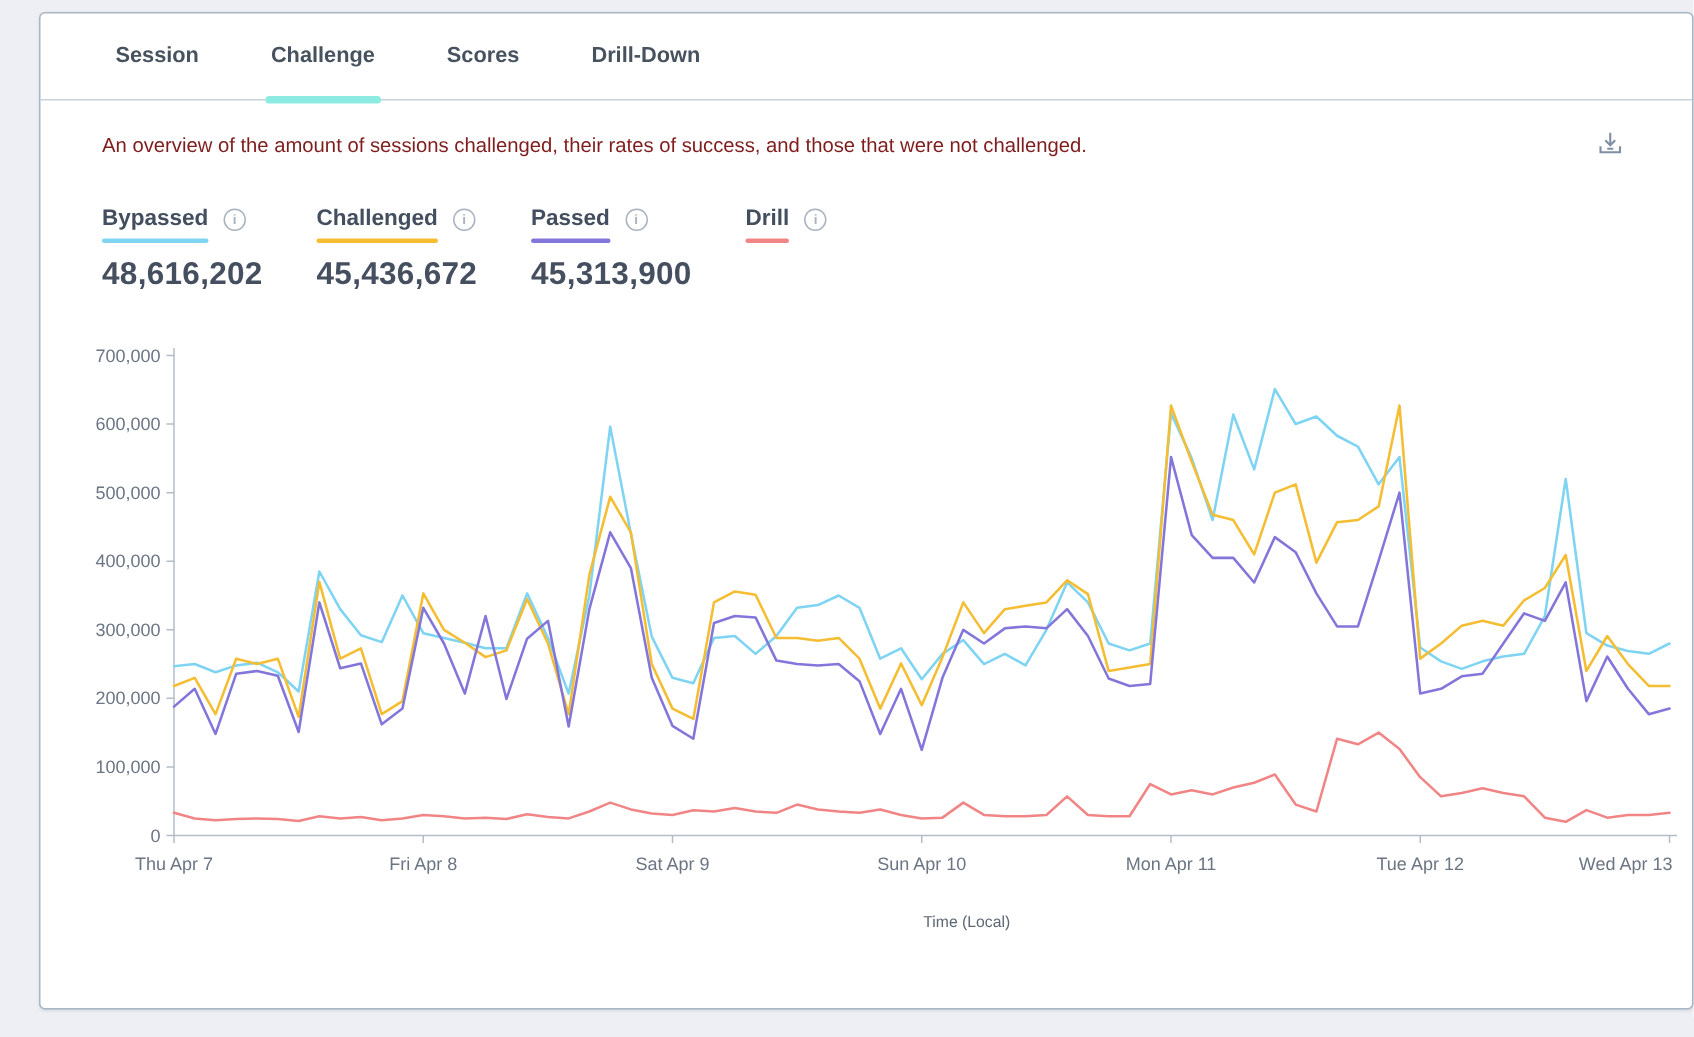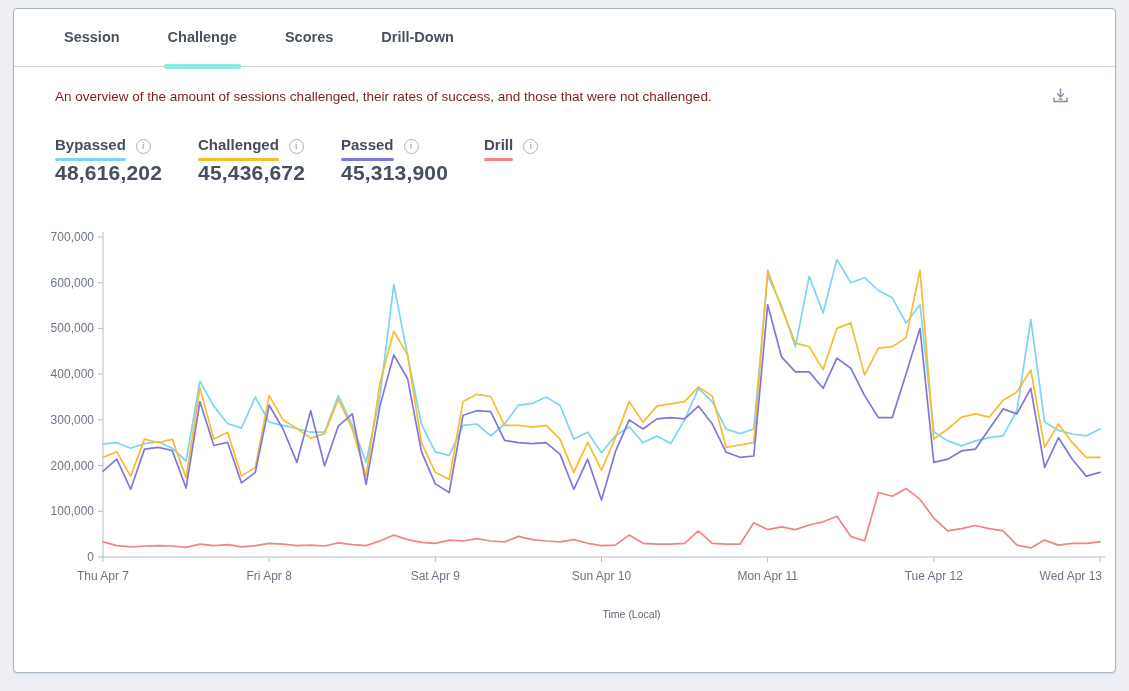--- a/index.html
+++ b/index.html
@@ -3,21 +3,21 @@
 <meta charset="utf-8">
 <style>
   html,body{margin:0;padding:0;}
   body{
     width:1129px;height:691px;overflow:hidden;
     background:#edeff4;
     font-family:"Liberation Sans", sans-serif;
     -webkit-font-smoothing:antialiased;
   }
   .card{
-    position:absolute;left:13px;top:8px;width:1101px;height:663px;
+    position:absolute;left:26px;top:8px;width:1101px;height:663px;
     background:#ffffff;border:1px solid #a8b5c3;border-radius:4px;
     box-shadow:0 1px 2px rgba(70,90,110,0.15);
   }
   
   .tabbar{
     height:57px;border-bottom:1px solid #cad2dc;
     display:flex;align-items:center;padding-left:48px;gap:44px;
   }
   .tab{
     position:relative;font-size:14.5px;color:#47525f;font-weight:600;
@@ -27,31 +27,31 @@
     content:"";position:absolute;left:-2px;right:-2px;bottom:-3px;height:5px;
     border-radius:3px;background:var(--accent-teal,#8cebe0);
   }
   
   .desc-row{margin:22px 46px 0 41px;display:flex;justify-content:space-between;align-items:flex-start;}
   .desc{font-size:13.5px;color:#7f1d1d;}
   .download-btn{cursor:pointer;margin-top:-2px;}
   
   .metrics{margin:28px 0 0 41px;display:flex;}
   .metric{width:143px;}
-  .metric .label-row{display:flex;align-items:flex-end;}
+  .metric .label-row{display:flex;align-items:center;}
   .label-wrap{display:inline-block;position:relative;padding-bottom:7px;}
   .label-wrap .lbl{font-size:15px;font-weight:600;color:#434e5e;}
   .label-wrap .u{position:absolute;left:0;right:0;bottom:0;height:3px;border-radius:2px;background:#ccc;}
   .info-icon{
     display:inline-flex;align-items:center;justify-content:center;
     width:13px;height:13px;border:1px solid #a9b3bf;border-radius:50%;
     color:#a9b3bf;font-size:9px;line-height:1;margin-left:10px;margin-bottom:7px;
     cursor:pointer;font-weight:600;
   }
-  .metric-value{font-size:21px;font-weight:bold;color:#454f5f;letter-spacing:0.2px;}
+  .metric-value{margin-top:9px;font-size:21px;font-weight:bold;color:#454f5f;letter-spacing:0.2px;}
   
   .chart{position:absolute;left:0;top:213px;width:1101px;height:440px;}
   .chart svg{display:block;}
   .chart text{font-family:"Liberation Sans", sans-serif;fill:#6b7584;}
   .chart .axis{stroke:#b3bdc9;stroke-width:1;}
   .chart .xlabel{fill:#5d6673;}
 </style>
 </head>
 <body>
 

